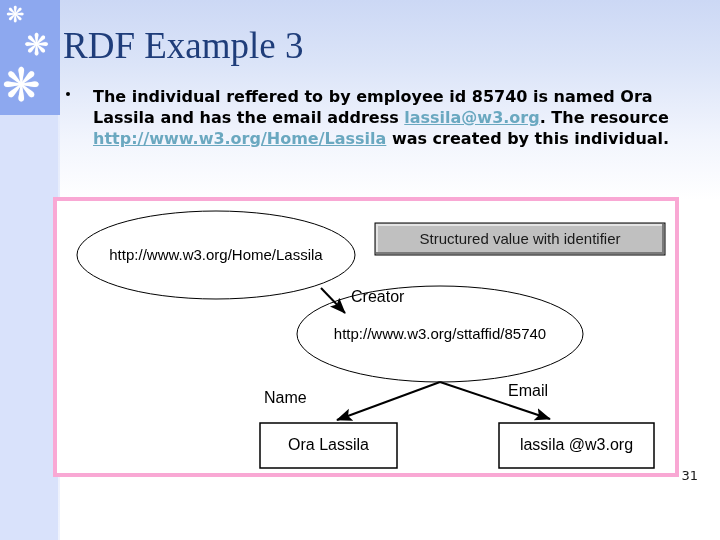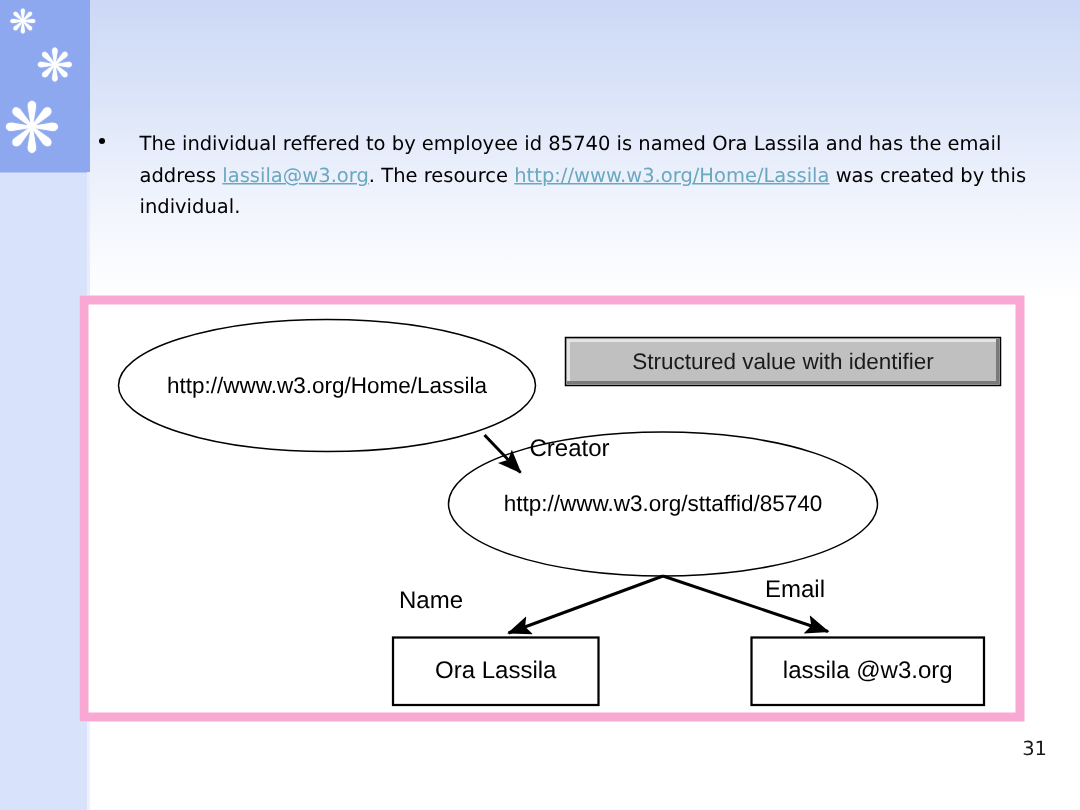--- a/index.html
+++ b/index.html
@@ -89,36 +89,36 @@
   .bullet-dot {
     position: absolute;
     left: 0; top: 6px;
     width: 4px; height: 4px;
     background: #000;
     border-radius: 50%;
   }
   .bullet-text {
     margin-left: 27px;
     font-family: "DejaVu Sans", sans-serif;
-    font-size: 13px;
-    font-weight: normal;
+    font-size: 16px;
+    font-weight: bold;
     line-height: 21px;
     color: #000000;
   }
   .lnk {
     color: #6aa8c0;
     text-decoration: underline;
   }
 
   
   .diagram {
     position: absolute;
     left: 53px; top: 197px;
     width: 618px; height: 272px;
-    border: 6px solid #f9a8d4;
+    border: 4px solid #f9a8d4;
     background: #ffffff;
   }
   .diagram svg { display: block; }
 
   .node-label {
     font-family: "Liberation Sans", sans-serif;
     font-size: 15px;
     fill: #000000;
     text-anchor: middle;
     dominant-baseline: middle;
@@ -139,41 +139,42 @@
     font-family: "Liberation Sans", sans-serif;
     font-size: 15px;
     fill: #1a1a1a;
     text-anchor: middle;
     dominant-baseline: middle;
   }
 
   
   .page-num {
     position: absolute;
-    right: 22px; top: 492px;
+    right: 22px; top: 468px;
     font-family: "DejaVu Sans", sans-serif;
     font-size: 13px;
     color: #1a1a1a;
   }
 </style>
 </head>
 <body>
 
 <div id="slide">
 
   <div class="bg-gradient"></div>
   <div class="bg-lower"></div>
 
   <div class="side-band"></div>
   <div class="side-band-top"></div>
   <div class="side-edge"></div>
   <div class="snow snow-1">❋</div>
   <div class="snow snow-2">❋</div>
   <div class="snow snow-3">❋</div>
 
+  <div class="title">RDF Example 3</div>
 
   <div class="bullet-row">
     <div class="bullet-dot"></div>
     <div class="bullet-text">
       <span>The individual reffered to by employee id 85740 is named Ora Lassila and has the email address </span><a class="lnk" href="#">lassila@w3.org</a><span>. The resource </span><a class="lnk" href="#">http://www.w3.org/Home/Lassila</a><span> was created by this individual.</span>
     </div>
   </div>
 
   <div class="diagram">
     <svg width="616" height="270" viewBox="0 0 616 270" xmlns="http://www.w3.org/2000/svg">

